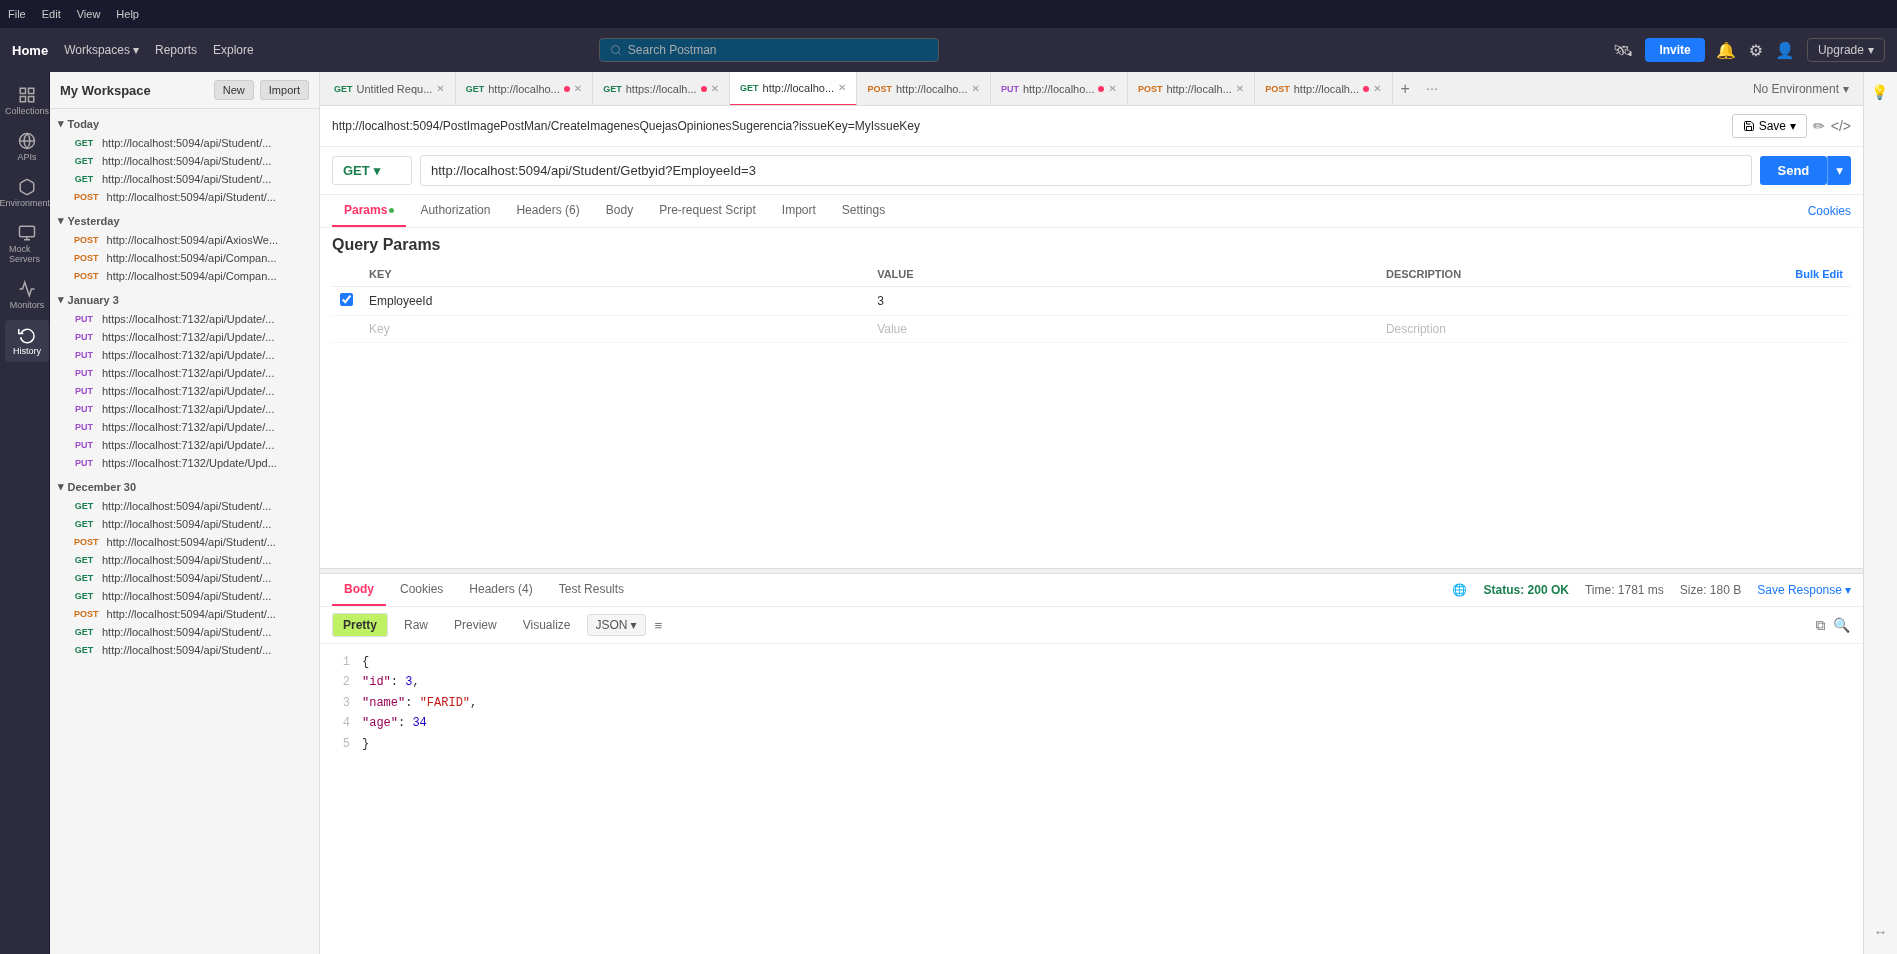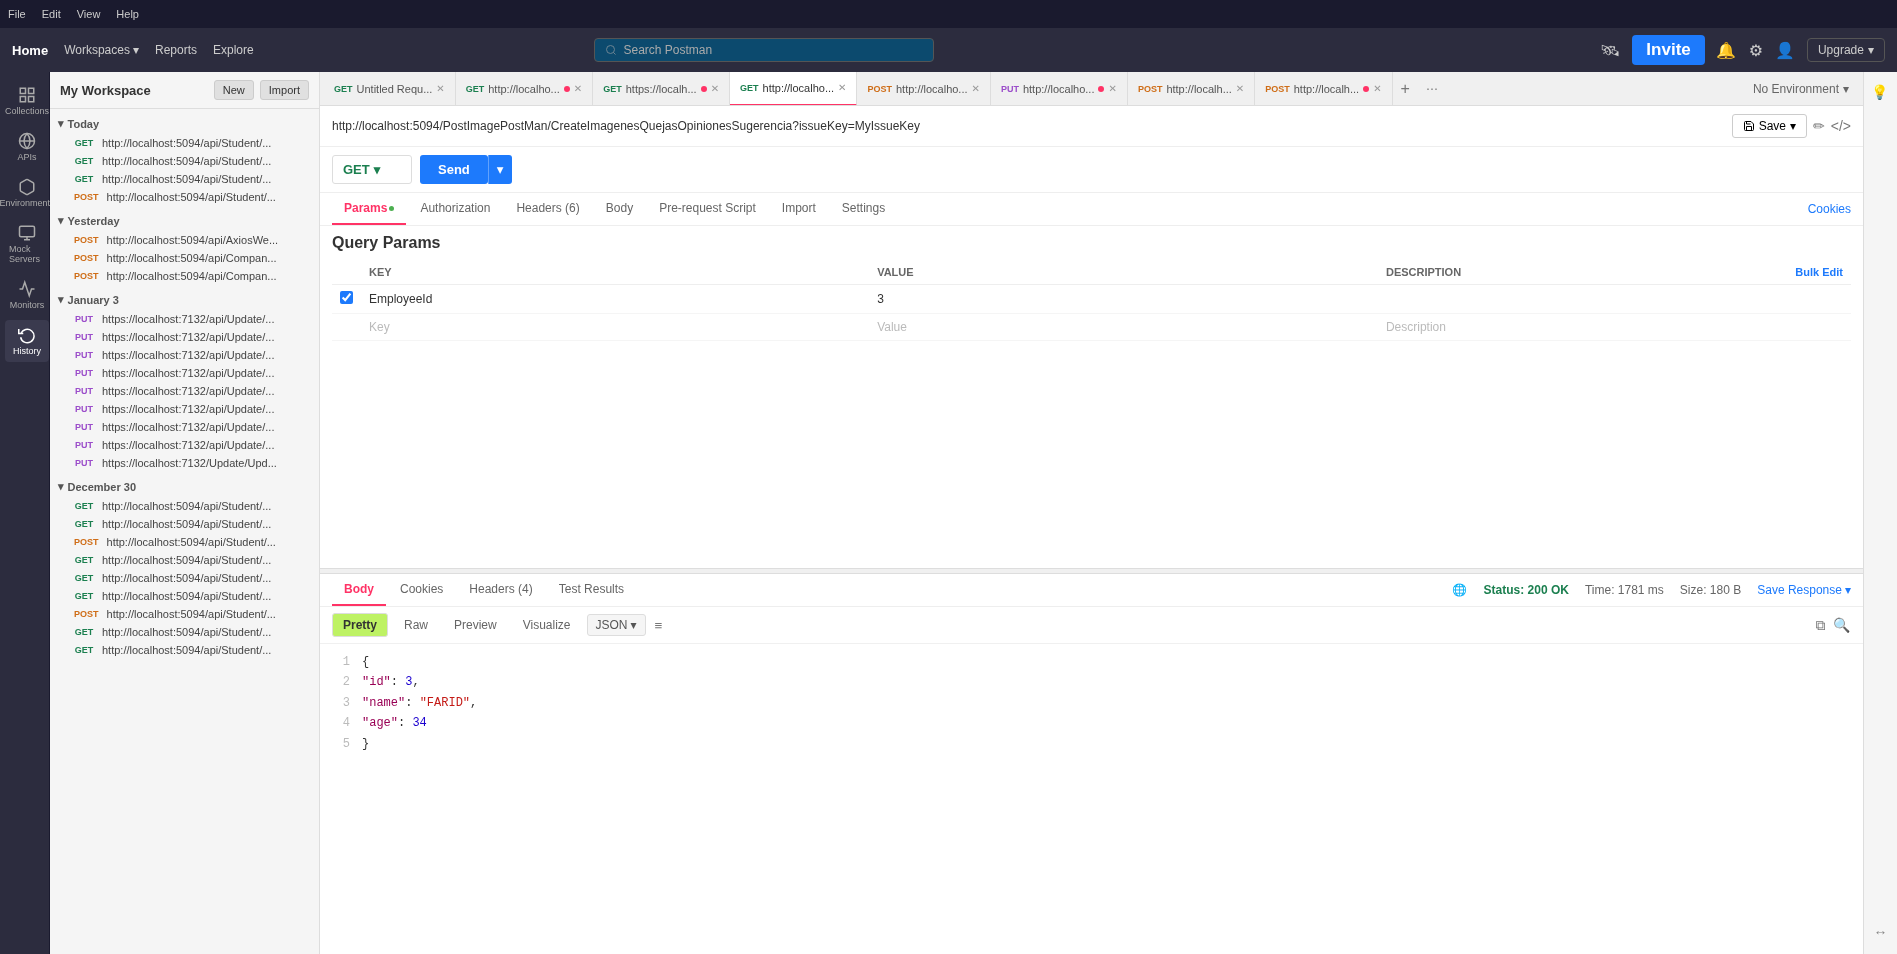--- a/index.html
+++ b/index.html
@@ -9,21 +9,21 @@
     .menu-bar { display: flex; align-items: center; height: 28px; background: #1a1a2e; padding: 0 8px; gap: 16px; }
     .menu-bar span { color: #ccc; font-size: 11px; cursor: pointer; }
 
     
     .header { display: flex; align-items: center; height: 44px; background: #2c2c3e; padding: 0 12px; gap: 16px; }
     .header .nav-home { color: #fff; font-size: 13px; font-weight: 600; cursor: pointer; }
     .header .nav-item { color: #ccc; font-size: 12px; cursor: pointer; display: flex; align-items: center; gap: 3px; }
     .search-bar { flex: 1; max-width: 340px; margin: 0 auto; background: #0c4a6e; border: 1px solid #555; border-radius: 4px; padding: 4px 10px; display: flex; align-items: center; gap: 6px; color: #aaa; font-size: 12px; cursor: pointer; }
     .search-bar svg { opacity: 0.6; }
     .header-right { display: flex; align-items: center; gap: 12px; margin-left: auto; }
-    .invite-btn { background: #1d7afc; color: #fff; border: none; border-radius: 4px; padding: 5px 14px; font-size: 17px; cursor: pointer; font-weight: 600; }
+    .invite-btn { background: #1d7afc; color: #fff; border: none; border-radius: 4px; padding: 5px 14px; font-size: 12px; cursor: pointer; font-weight: 600; }
     .header-icon { color: #ccc; font-size: 16px; cursor: pointer; }
     .upgrade-btn { background: transparent; color: #ccc; border: 1px solid #555; border-radius: 4px; padding: 4px 10px; font-size: 12px; cursor: pointer; display: flex; align-items: center; gap: 4px; }
 
     
     .main-layout { display: flex; height: calc(100vh - 28px - 44px); }
 
     
     .icon-bar { width: 50px; background: #2c2c3e; display: flex; flex-direction: column; align-items: flex-end; padding: 8px 0; gap: 4px; border-right: 1px solid #1a1a2e; }
     .icon-bar-item { display: flex; flex-direction: column; align-items: center; padding: 6px 4px; color: #aaa; cursor: pointer; border-radius: 4px; width: 44px; font-size: 9px; gap: 2px; }
     .icon-bar-item.active { color: #fff; background: #3a3a4e; }
@@ -435,20 +435,21 @@
           <button class="code-btn">✏</button>
           <button class="code-btn">&lt;/&gt;</button>
         </div>
       </div>
 
       <div class="request-row">
         <div class="method-select">
           <span>GET</span>
           <span>▾</span>
         </div>
+        <input class="url-input" type="text" value="http://localhost:5094/api/Student/Getbyid?EmployeeId=3" style="">
         <div style="display:flex; gap:0;">
           <button class="send-btn">Send</button>
           <button class="send-btn-arrow">▾</button>
         </div>
       </div>
 
       <div class="req-tabs" id="req-tabs">
         <div class="req-tab active">Params<span class="req-tab-dot"></span></div>
           <div class="req-tab">Authorization</div>
           <div class="req-tab">Headers (6)</div>

